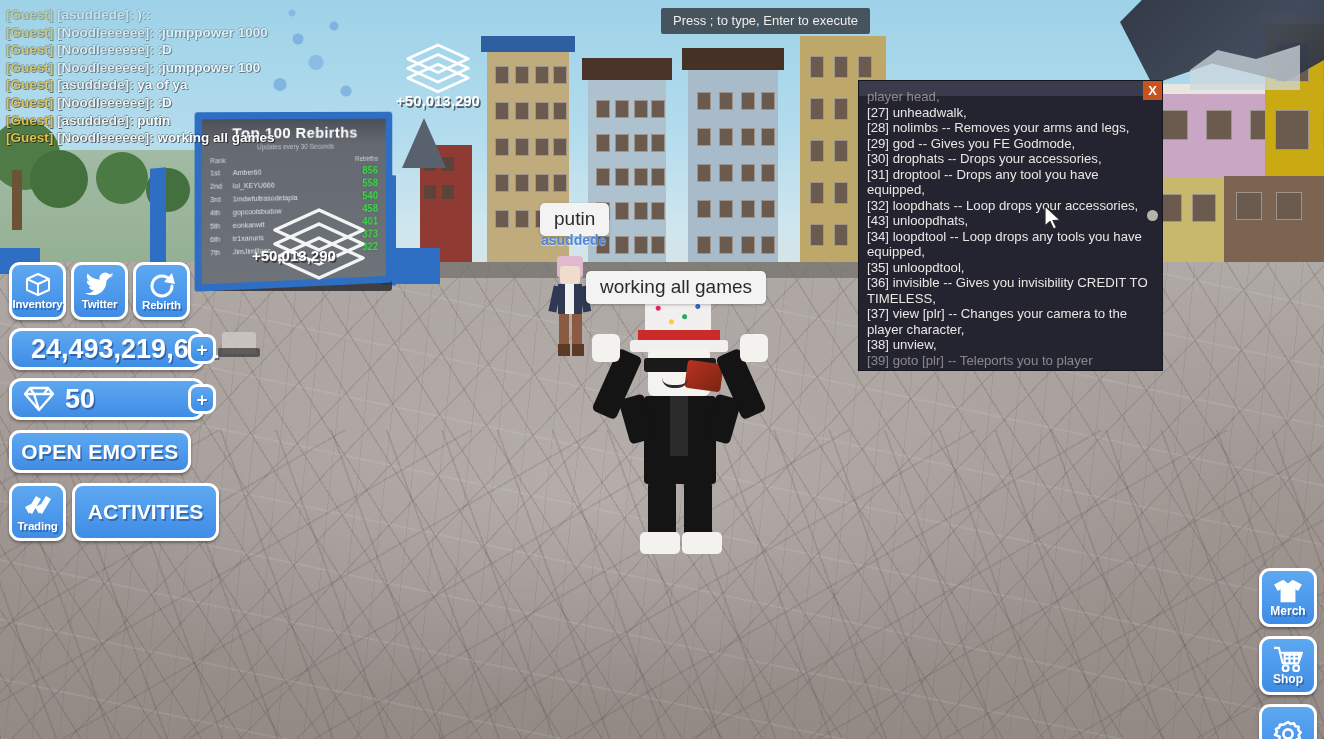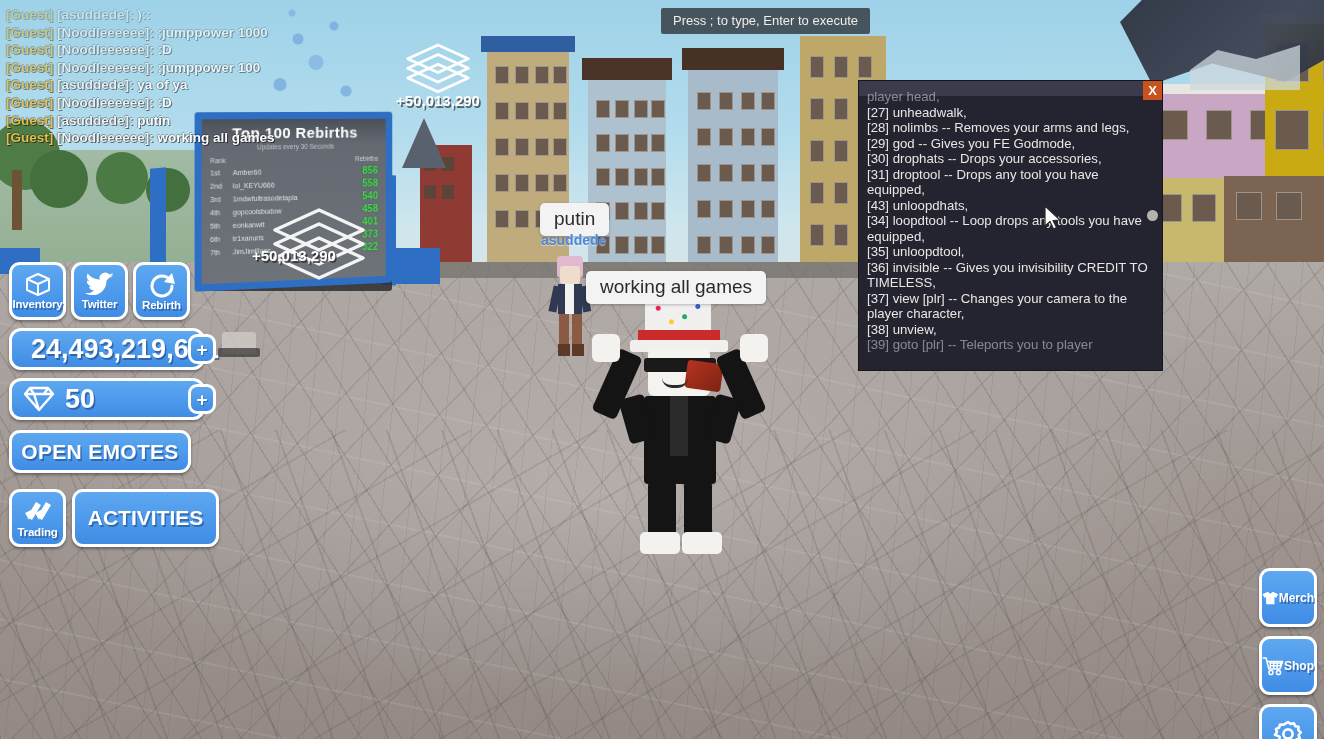--- a/index.html
+++ b/index.html
@@ -137,25 +137,25 @@
     position:absolute; right:-14px; top:3px; width:28px; height:30px;
     background:linear-gradient(180deg,#5ea8f0,#3f8ce4);
     border:3px solid #fff; border-radius:9px;
     display:flex; align-items:center; justify-content:center;
     color:#fff; font-size:19px; font-weight:bold; line-height:1;
     text-shadow:1px 1px 0 rgba(30,70,130,.6);
   }
   .wide {
     width:182px; height:43px; margin-top:10px; font-size:21px; letter-spacing:.3px;
   }
-  .rowbot { display:flex; gap:6px; margin-top:16px; align-items:flex-start; }
+  .rowbot { display:flex; gap:6px; margin-top:10px; align-items:flex-start; }
 
   
   #rightbtns { position:absolute; right:7px; bottom:-24px; z-index:50; display:flex; flex-direction:column; gap:9px; }
-  .rbtn { width:58px; height:59px; gap:0; }
+  .rbtn { width:58px; height:59px; flex-direction:column; gap:0; }
   .rbtn .lbl { font-size:12px; }
 
   
   #cmdpanel {
     position:absolute; left:858px; top:80px; width:305px; height:291px; z-index:60;
     background:#242430; border:1px solid #16161d;
   }
   #cmdpanel .titlebar { height:15px; background:#3b3b4e; }
   #cmdpanel .xbtn {
     position:absolute; right:0px; top:0px; width:19px; height:19px;
@@ -567,20 +567,21 @@
   <div id="cmdpanel">
     <div class="titlebar"></div>
     <div class="xbtn">X</div>
     <div id="cmdlist" style="margin-top: -7px;">
         <div class="ln clip">player head,</div>
         <div class="ln">[27] unheadwalk,</div>
         <div class="ln">[28] nolimbs -- Removes your arms and legs,</div>
         <div class="ln">[29] god -- Gives you FE Godmode,</div>
         <div class="ln">[30] drophats -- Drops your accessories,</div>
         <div class="ln">[31] droptool -- Drops any tool you have equipped,</div>
+        <div class="ln">[32] loopdhats -- Loop drops your accessories,</div>
         <div class="ln">[43] unloopdhats,</div>
         <div class="ln">[34] loopdtool -- Loop drops any tools you have equipped,</div>
         <div class="ln">[35] unloopdtool,</div>
         <div class="ln">[36] invisible -- Gives you invisibility CREDIT TO TIMELESS,</div>
         <div class="ln">[37] view [plr] -- Changes your camera to the player character,</div>
         <div class="ln">[38] unview,</div>
         <div class="ln clip">[39] goto [plr] -- Teleports you to player</div>
       </div>
     <div class="cscroll">
       <div class="thumb"></div>

